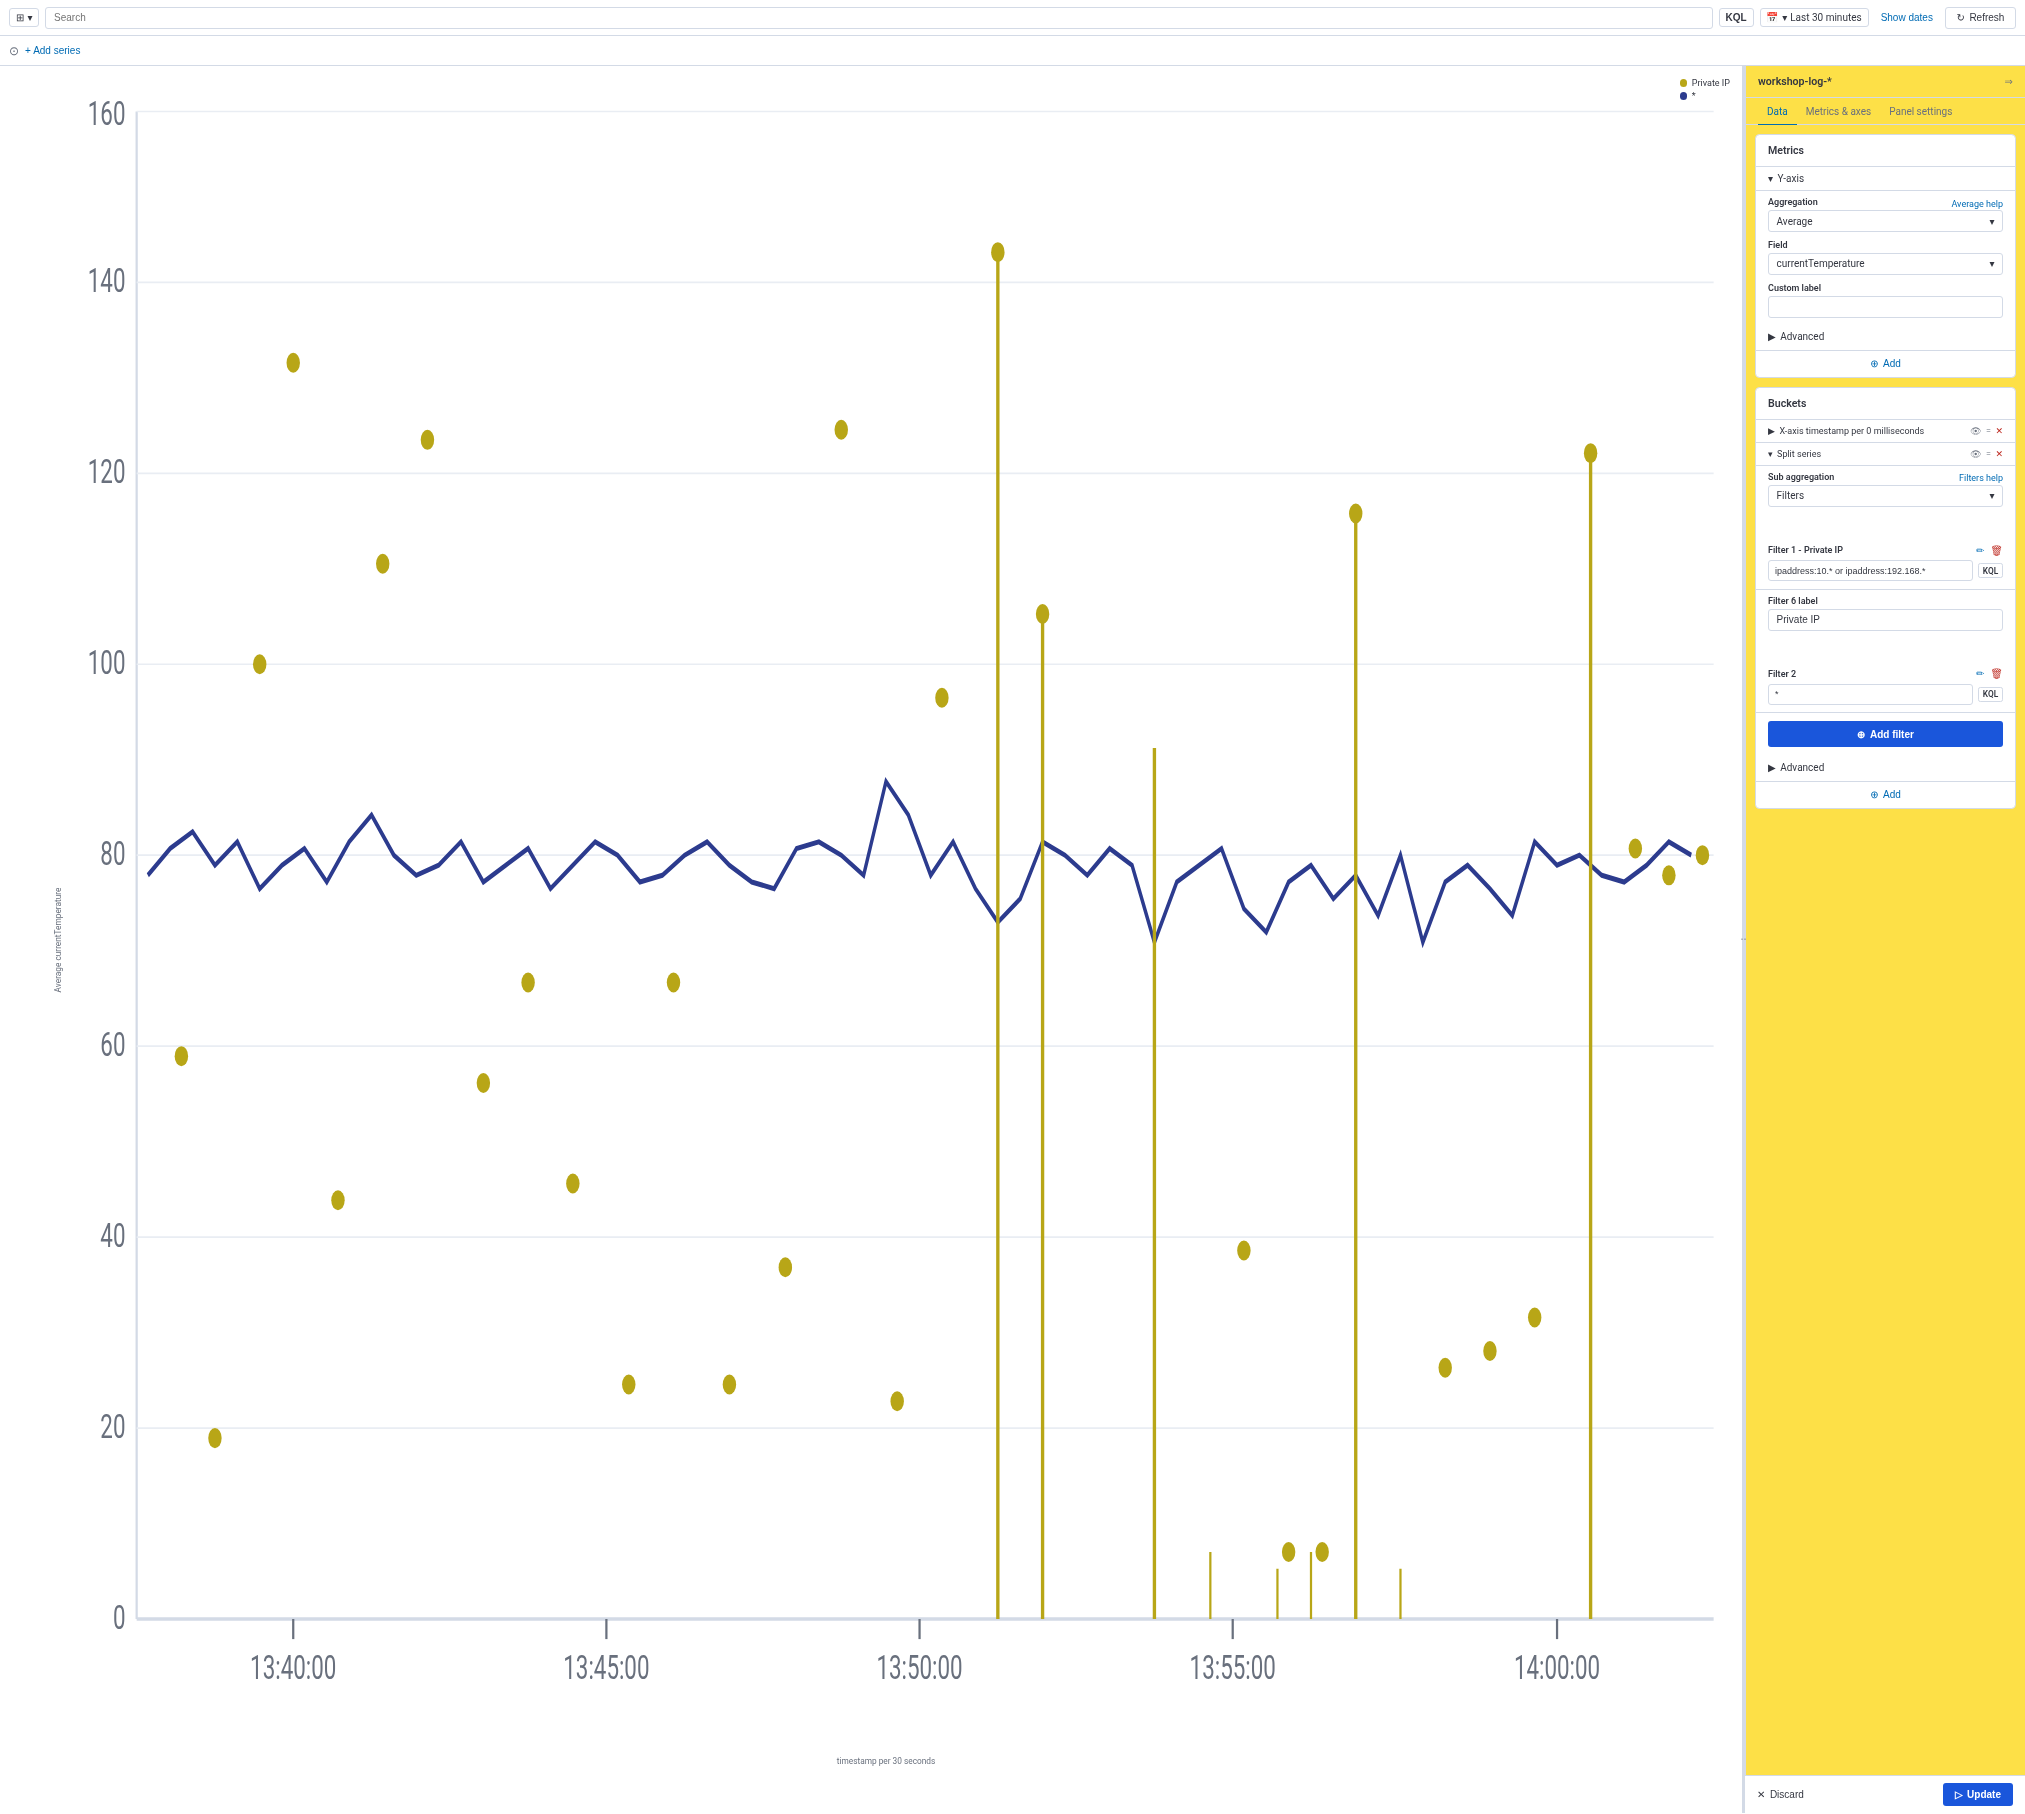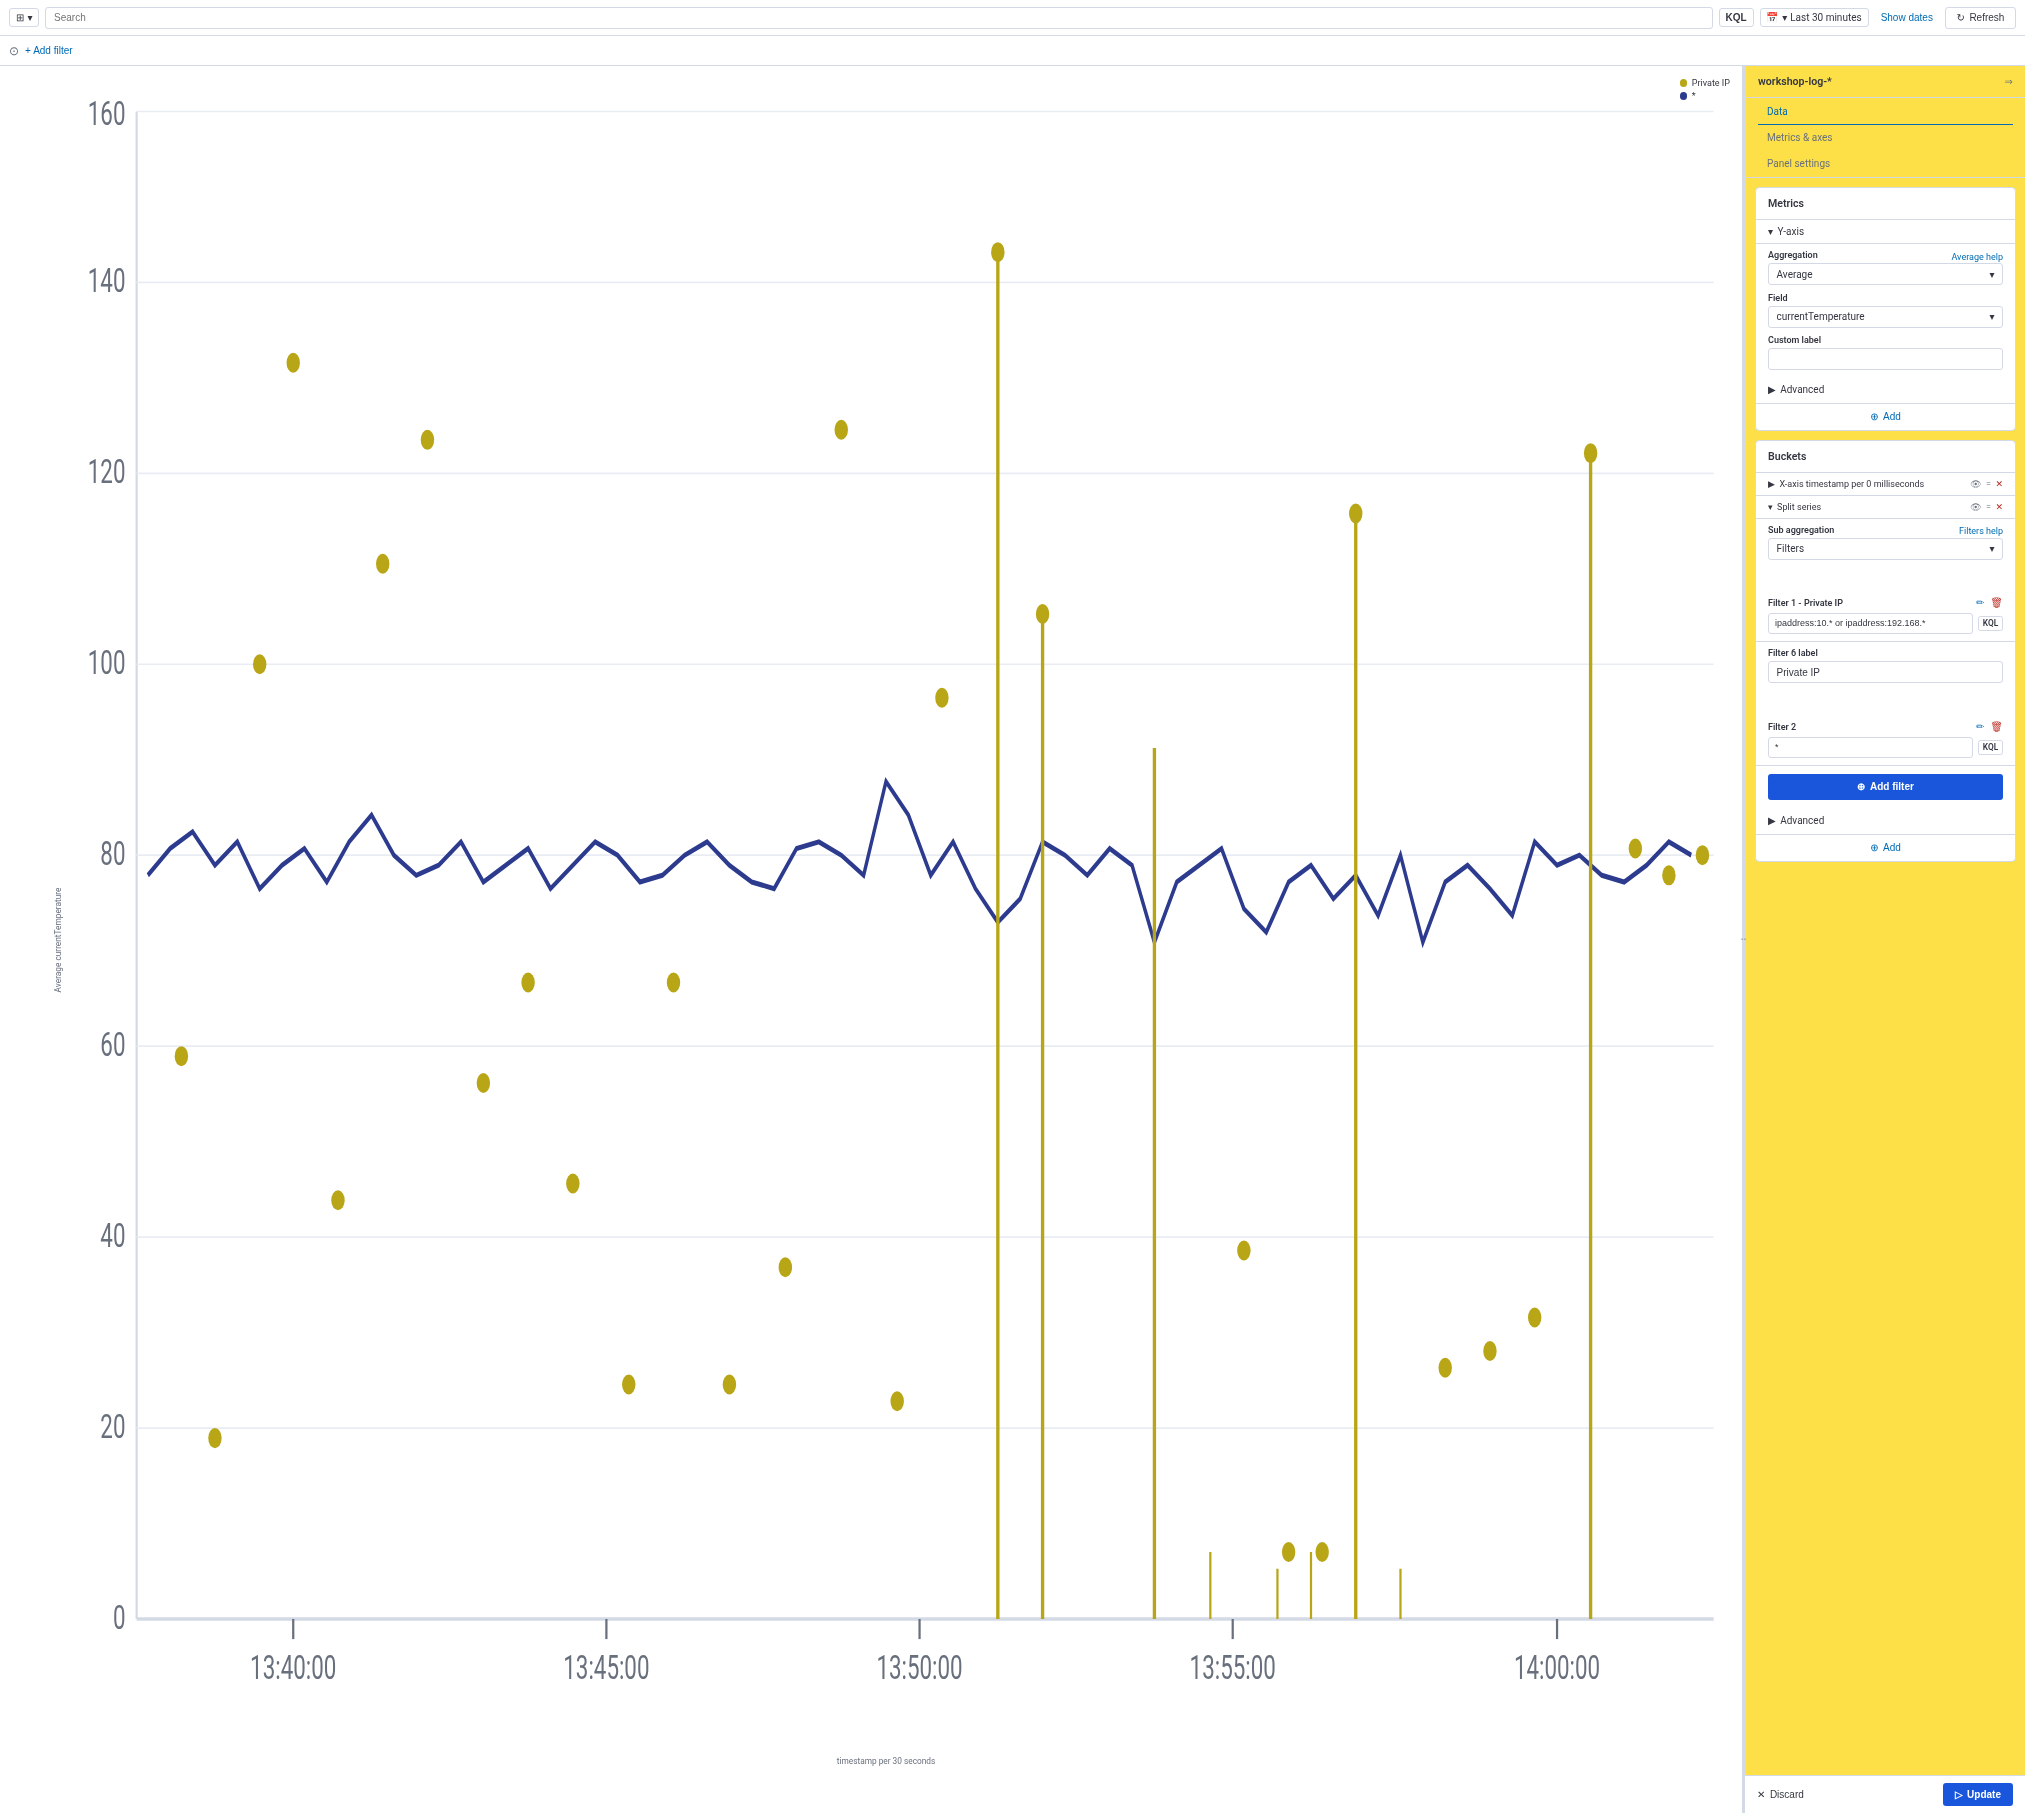--- a/index.html
+++ b/index.html
@@ -117,21 +117,21 @@
     .panel-header {
       display: flex; align-items: center; justify-content: space-between;
       padding: 9px 12px;
       border-bottom: 0.8px solid #d3dae6;
     }
     .panel-title { font-size: 10.6px; font-weight: 600; }
     .panel-expand-icon { color: #69707d; cursor: pointer; }
 
     
     .tabs {
-      display: flex; border-bottom: 0.8px solid #d3dae6; padding: 0 12px; flex-direction: column;
+      display: flex; border-bottom: 0.8px solid #d3dae6; padding: 0 12px;
     }
     .tab {
       padding: 7.6px 9px; font-size: 10px; cursor: pointer; color: #69707d;
       border-bottom: 1.5px solid transparent; margin-bottom: -0.8px;
     }
     .tab.active { color: #006bb4; border-bottom-color: #006bb4; }
 
     
     .panel-content { padding: 0 0 61px 0; flex: 1; overflow-y: auto; }
 
@@ -267,21 +267,21 @@
   </div>
   <button class="show-dates-btn">Show dates</button>
   <button class="refresh-btn">
     <span>↻</span>
     <span>Refresh</span>
   </button>
 </div>
 
 <div class="filter-bar">
   <span class="filter-icon">⊙</span>
-  <button class="add-filter-btn">+ Add filter</button>
+  <button class="add-filter-btn">+ Add series</button>
 </div>
 
 <div class="main-layout">
 
   <div class="chart-area">
     <span class="y-axis-label">Average currentTemperature</span>
 
     <div class="legend">
       <div class="legend-item">
         <div class="legend-dot" style="background:#b8a617;"></div>

